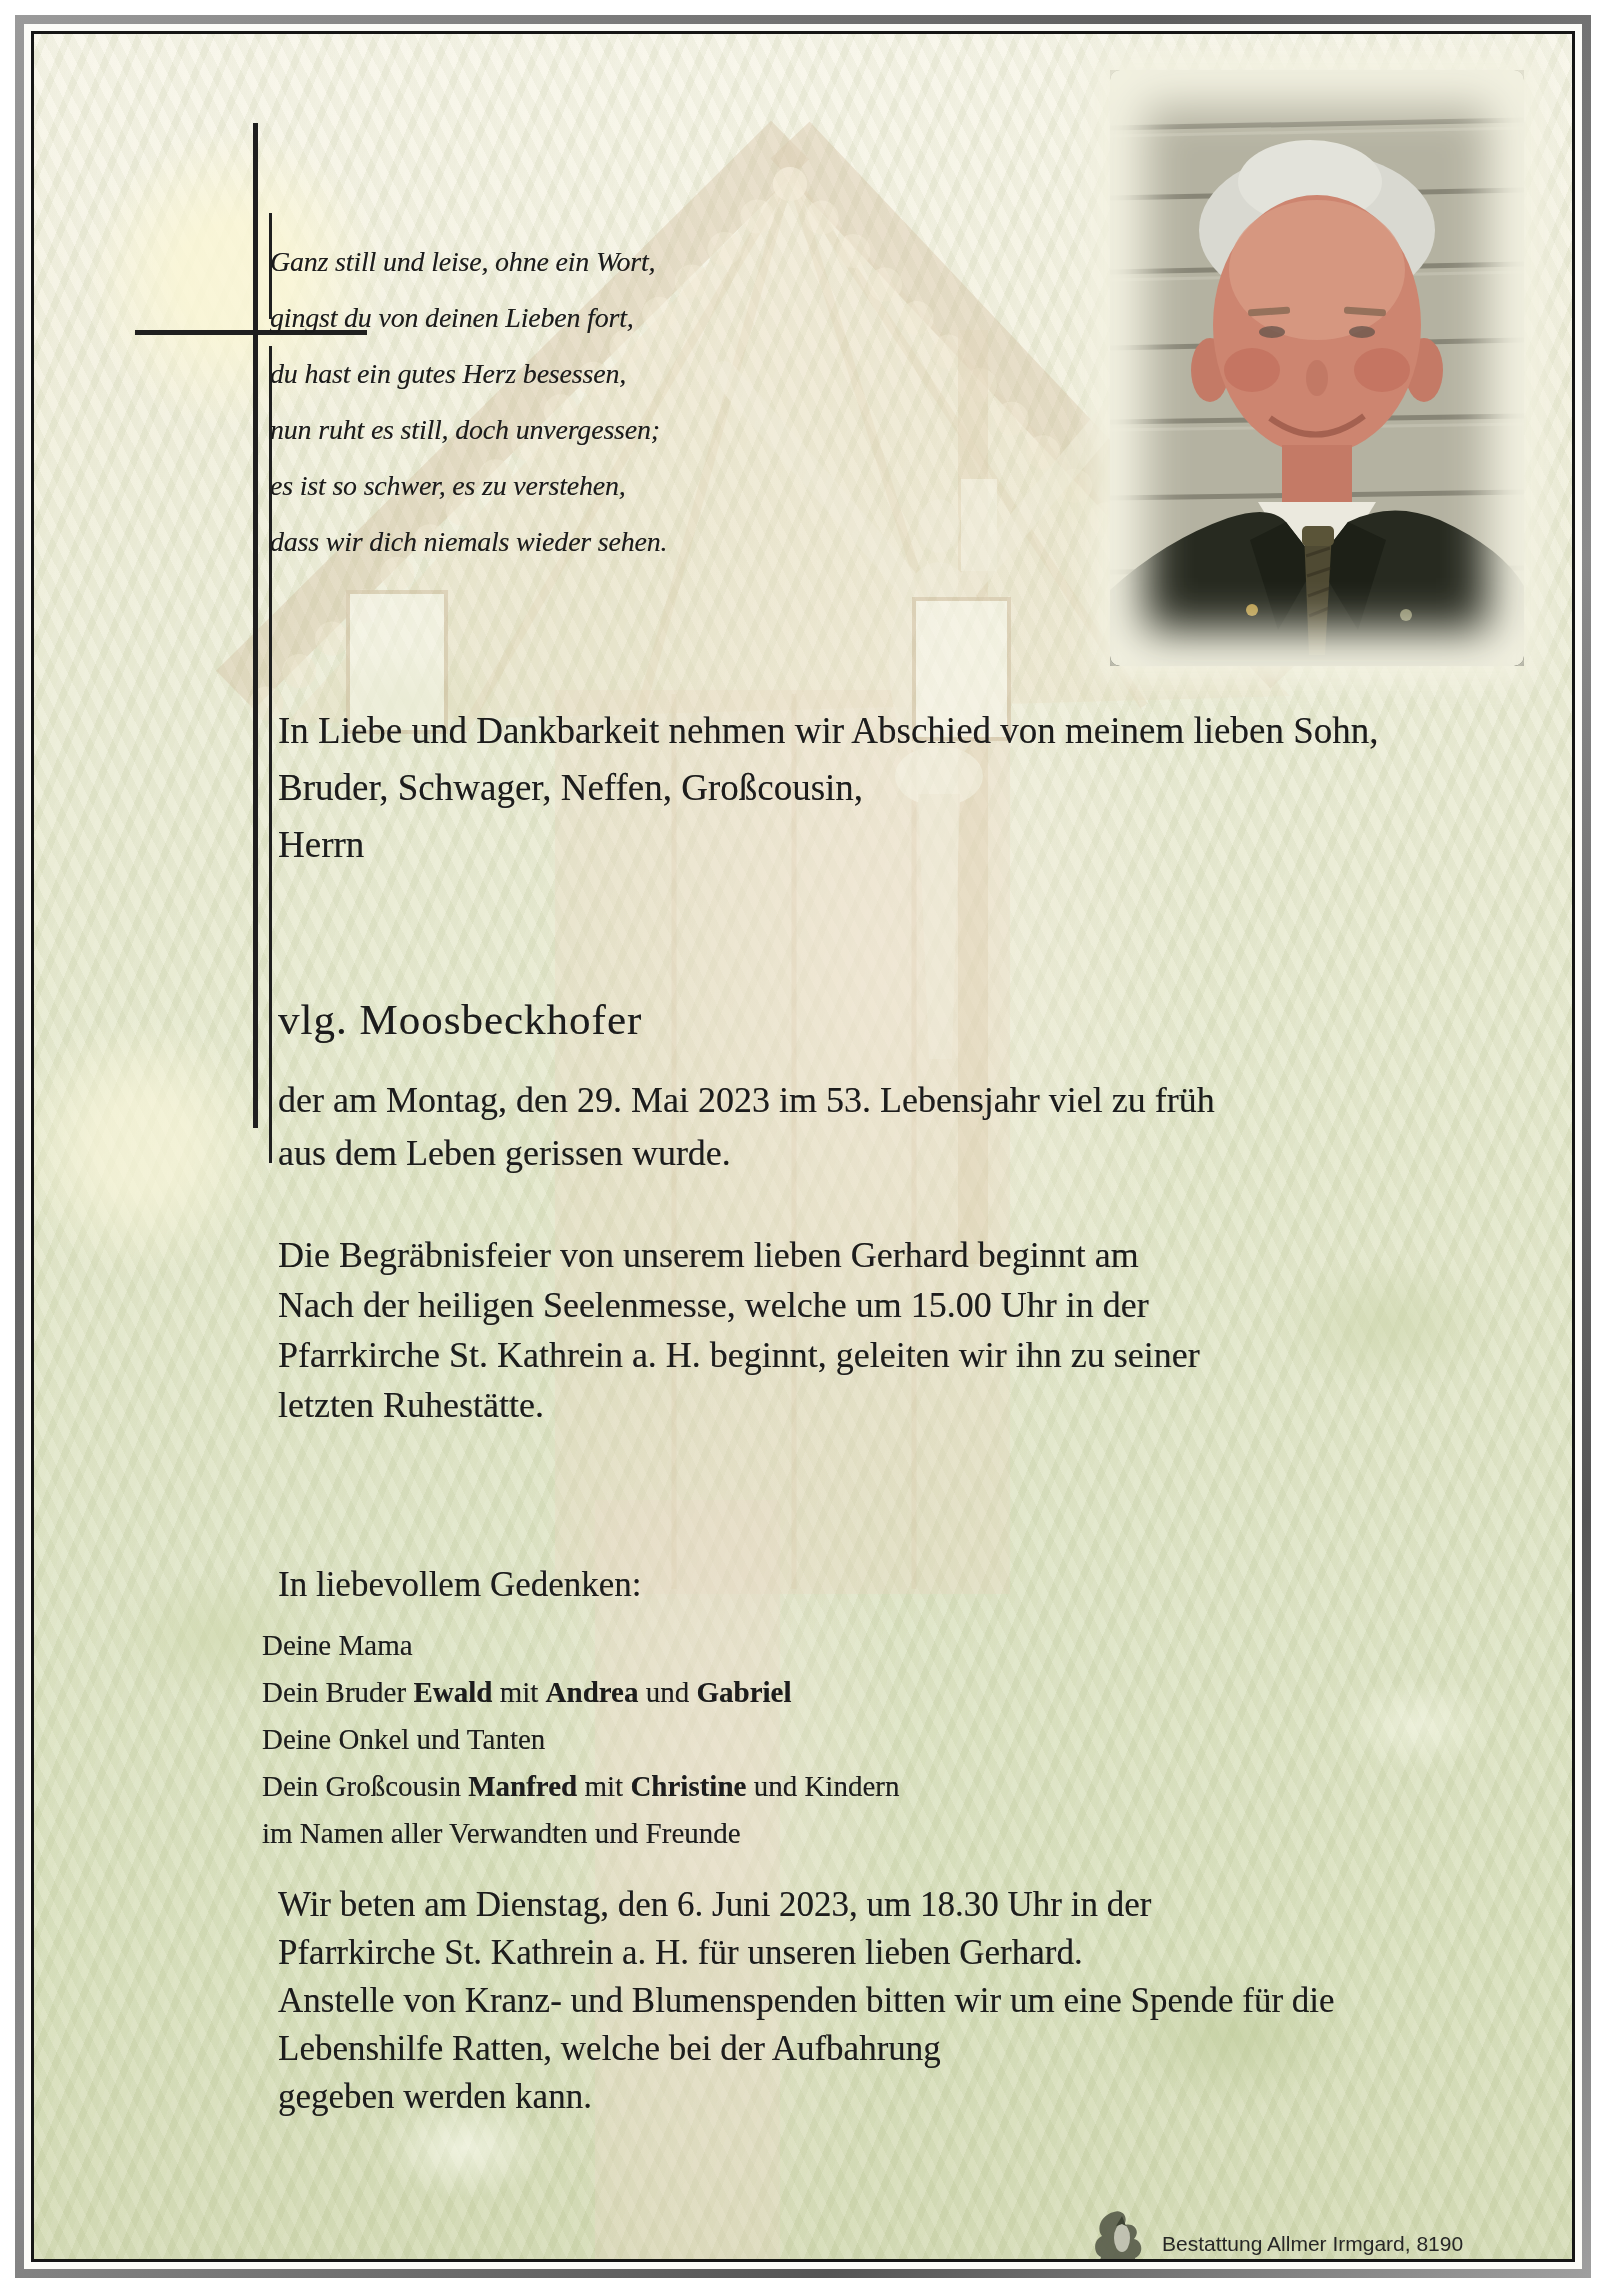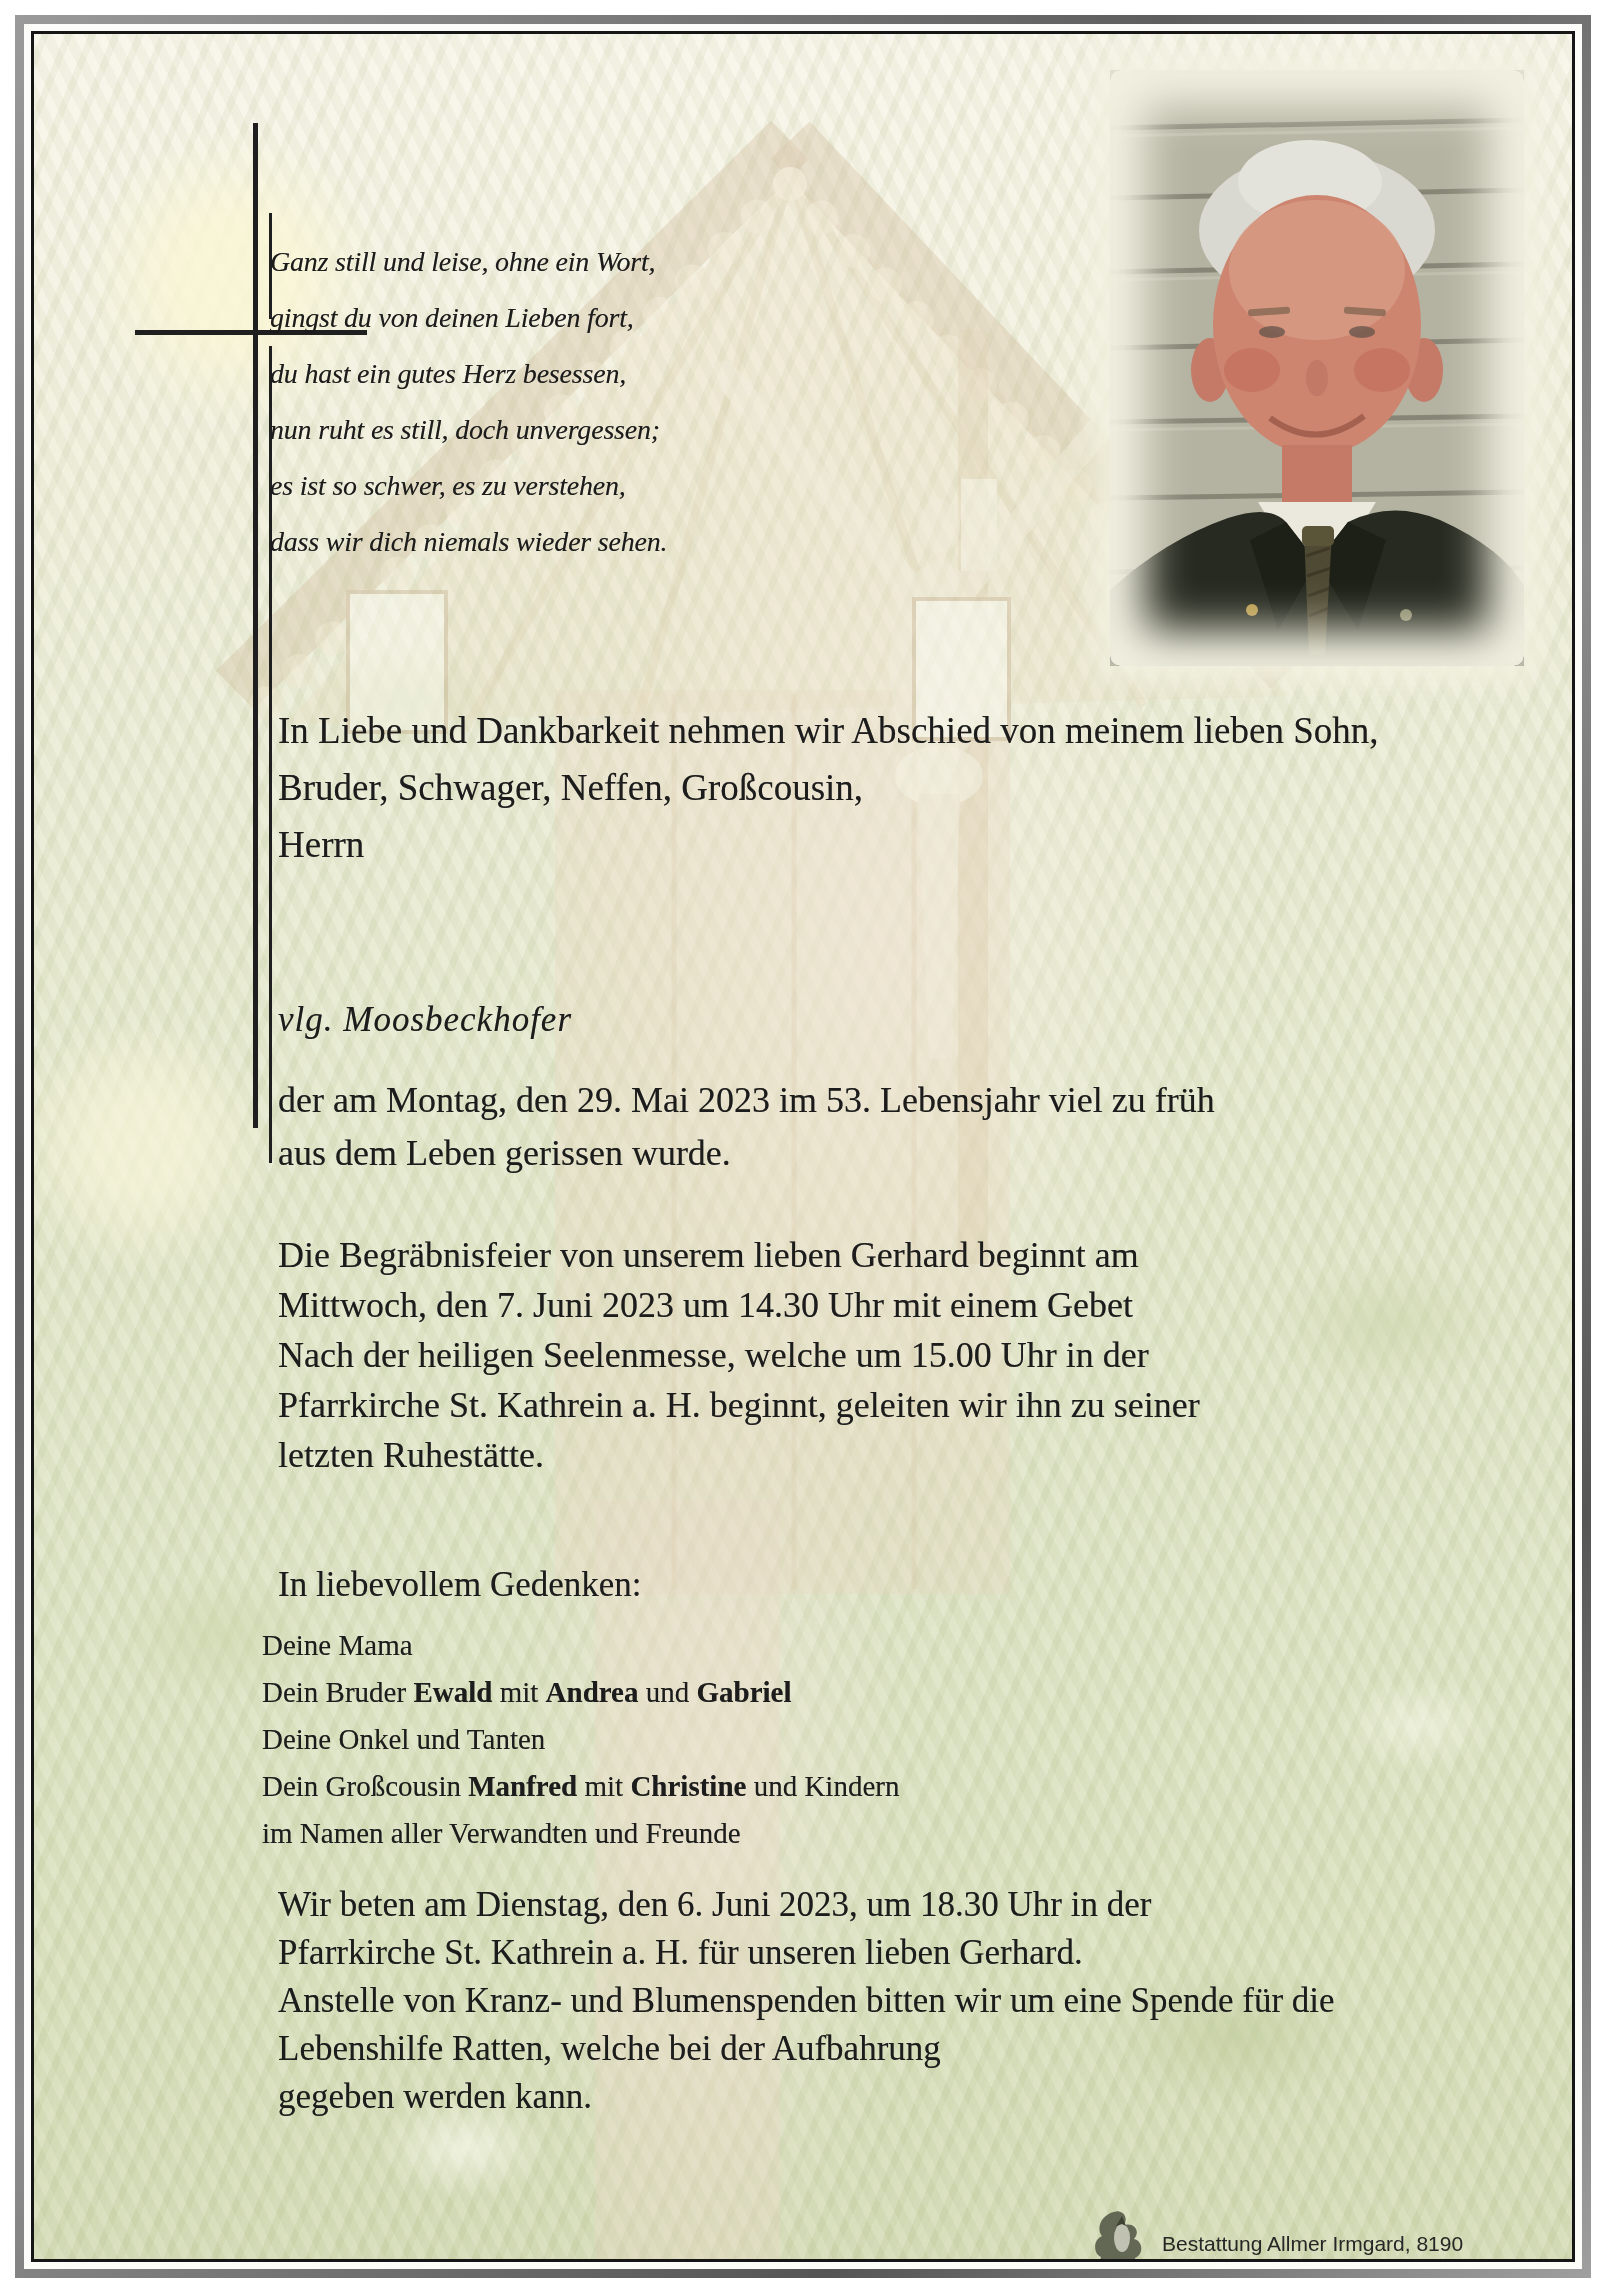--- a/index.html
+++ b/index.html
@@ -38,21 +38,21 @@
   .photo{position:absolute;left:1076px;top:36px;width:414px;height:596px;z-index:3;border-radius:10px;}
   .photo svg{position:absolute;inset:0;}
   .photo .feather{position:absolute;inset:0;border-radius:10px;
     box-shadow:inset 0 0 44px 36px #f2f1e1, 0 0 26px 18px rgba(242,241,225,.85);}
   
   .txt{position:absolute;z-index:5;text-align:left;}
   .txt div{text-shadow:0 0 .6px rgba(25,25,25,.45);}
   .poem{left:236px;top:200px;width:810px;line-height:56px;font-size:28px;font-style:italic;letter-spacing:-0.2px;}
   .intro{left:244px;top:668px;width:1260px;line-height:57px;font-size:37px;}
   .name{left:244px;top:844px;width:1260px;line-height:104px;font-size:86px;font-weight:700;letter-spacing:2px;}
-  .vulgo{left:244px;top:954px;width:1260px;line-height:64px;font-size:35px;font-style:italic;letter-spacing:1px;}
+  .vulgo{left:244px;top:954px;width:1260px;line-height:64px;font-size:43px;letter-spacing:1px;}
   .death{left:244px;top:1040px;width:1260px;line-height:53px;font-size:36px;}
   .funeral{left:244px;top:1196px;width:1260px;line-height:50px;font-size:36px;}
   .remember-h{left:244px;top:1528px;width:1260px;line-height:46px;font-size:35px;}
   .mourners{left:228px;top:1588px;width:1260px;line-height:47px;font-size:29px;}
   .prayer{left:244px;top:1847px;width:1260px;line-height:48px;font-size:35px;}
   .b{font-weight:700;}
   
   .footer-logo{position:absolute;left:1058px;top:2176px;width:58px;height:64px;z-index:5;}
   .footer-text{position:absolute;left:1128px;top:2198px;width:380px;z-index:5;
     font-family:"Liberation Sans",sans-serif;font-size:21px;color:#262626;text-align:left;letter-spacing:0;}
@@ -173,21 +173,20 @@
             <div>vlg. Moosbeckhofer</div>
           </div>
 
           <div class="txt death">
             <div>der am Montag, den 29. Mai 2023 im 53. Lebensjahr viel zu früh</div>
             <div>aus dem Leben gerissen wurde.</div>
           </div>
 
           <div class="txt funeral">
             <div>Die Begräbnisfeier von unserem lieben Gerhard beginnt am</div>
-            <div>Mittwoch, den 7. Juni 2023 um 14.30 Uhr mit einem Gebet</div>
             <div>Nach der heiligen Seelenmesse, welche um 15.00 Uhr in der</div>
             <div>Pfarrkirche St. Kathrein a. H. beginnt, geleiten wir ihn zu seiner</div>
             <div>letzten Ruhestätte.</div>
           </div>
 
           <div class="txt remember-h">
             <div>In liebevollem Gedenken:</div>
           </div>
           <div class="txt mourners">
             <div><span>Deine Mama</span></div>

